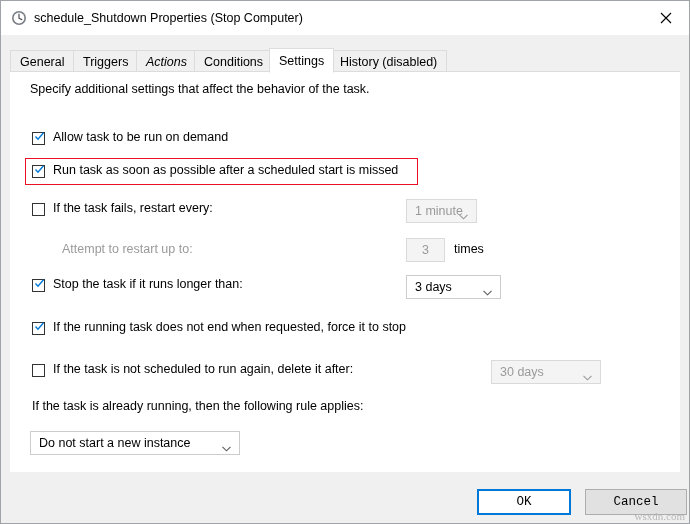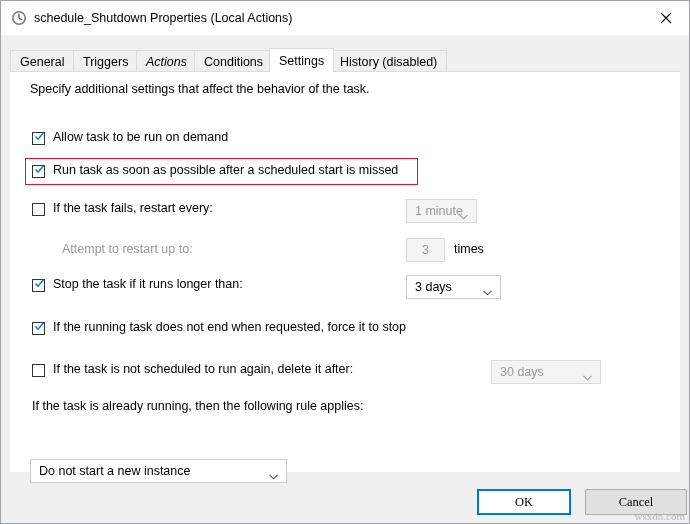--- a/index.html
+++ b/index.html
@@ -191,21 +191,21 @@
     height: 26px;
     width: 94px;
     background: #e1e1e1;
     border: 1px solid #adadad;
     box-sizing: border-box;
     font-size: 12.5px;
     color: #000;
     display: flex;
     align-items: center;
     justify-content: center;
-    font-family: Liberation Serif, serif;
+    font-family: Liberation Mono, monospace;
   }
   .btn.default {
     background: #ffffff;
     border: 2px solid #0078d7;
   }
   .watermark {
     position: absolute;
     right: 4px;
     bottom: 1px;
     font-size: 11px;
@@ -219,21 +219,21 @@
 <div class="window">
 
   <div class="titlebar">
     <div class="title-icon">
       <svg width="16" height="16" viewBox="0 0 16 16">
         <circle cx="8" cy="8" r="7" fill="#7a7f86"></circle>
         <circle cx="8" cy="8" r="5.4" fill="#ffffff"></circle>
         <path d="M8 4.2 L8 8.2 L10.8 9.6" stroke="#4a4f55" stroke-width="1.2" fill="none" stroke-linecap="round"></path>
       </svg>
     </div>
-    <div class="title-text">schedule_Shutdown Properties (Local Actions)</div>
+    <div class="title-text">schedule_Shutdown Properties (Stop Computer)</div>
     <div class="title-close">
       <svg width="12" height="12" viewBox="0 0 12 12">
         <path d="M1 1 L11 11 M11 1 L1 11" stroke="#000000" stroke-width="1.1" fill="none"></path>
       </svg>
     </div>
   </div>
 
   <div class="tabline"></div>
   <div class="tabstrip">
     <div class="tab" style="left:0px;">General</div>
@@ -315,21 +315,21 @@
     <div class="combo disabled" style="left:481px; top:288px; width:110px;">
       <span class="ctext">30 days</span>
       <span class="carrow">
         <svg width="9" height="6" viewBox="0 0 9 6">
             <path d="M0.5 0.8 L4.5 4.8 L8.5 0.8" stroke="#9a9a9a" stroke-width="1.1" fill="none"></path>
           </svg>
       </span>
     </div>
 
     <div class="plain-label" style="left:22px; top:327px;">If the task is already running, then the following rule applies:</div>
-    <div class="combo" style="left:20px; top:359px; width:257px;margin-top:28px;">
+    <div class="combo" style="left:20px; top:359px; width:210px;">
       <span class="ctext">Do not start a new instance</span>
       <span class="carrow">
         <svg width="9" height="6" viewBox="0 0 9 6">
             <path d="M0.5 0.8 L4.5 4.8 L8.5 0.8" stroke="#5a5a5a" stroke-width="1.1" fill="none"></path>
           </svg>
       </span>
     </div>
 
   </div>
 

